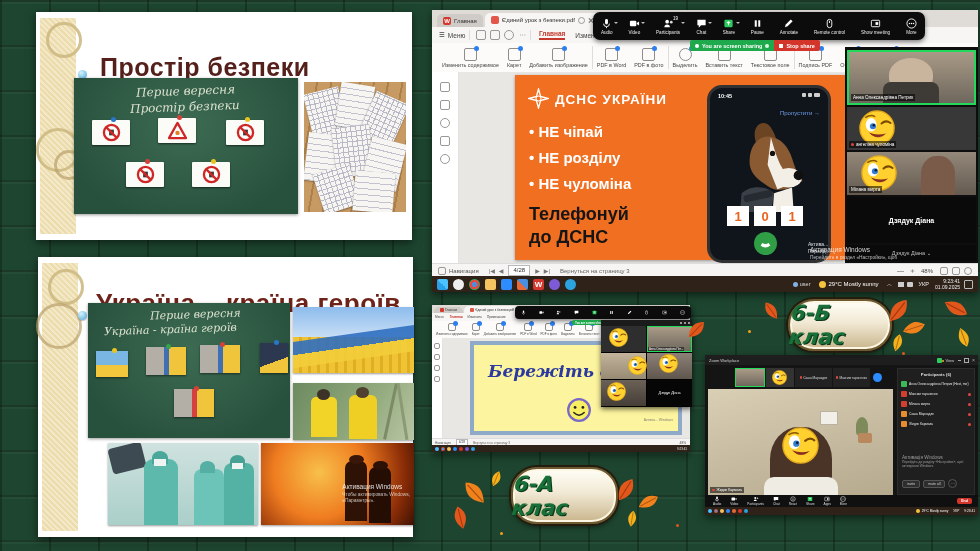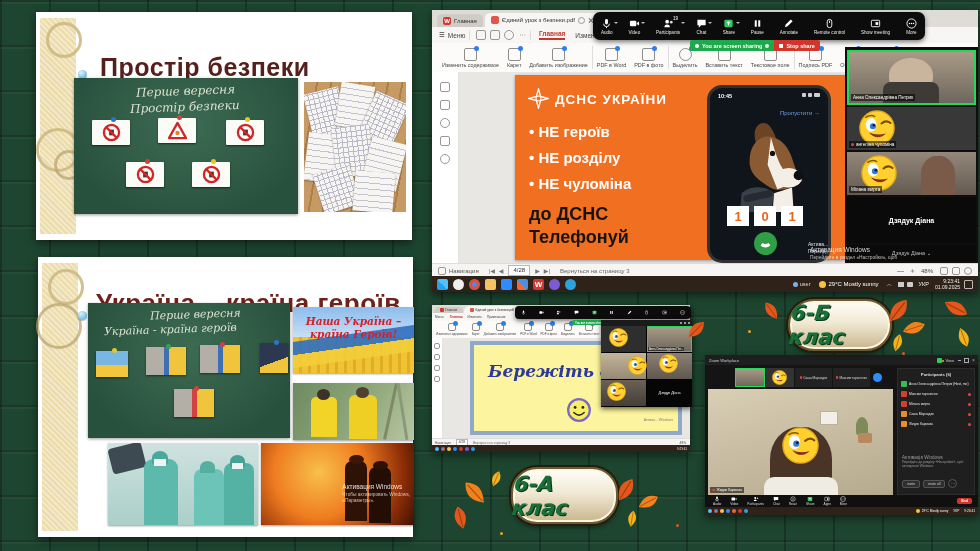--- a/index.html
+++ b/index.html
@@ -253,23 +253,20 @@
           <span class="pin" style="background:#2a74c9"></span>
         </div>
     <div class="hcard" style="left:86px;top:86px;width:40px;height:28px;background:linear-gradient(90deg,#b3aea6 45%,#d34141 45% 58%,#f1c53b 58%)">
           <span class="pin" style="background:#d3413b"></span>
         </div>
   </div>
   <div class="ph" style="left:255px;top:50px;width:121px;height:66px">
     <div class="abs" style="left:0;top:0;right:0;height:46%;background:linear-gradient(180deg,#8dbced,#c8def5)"></div>
     <div class="abs" style="left:0;bottom:0;right:0;height:54%;background:repeating-linear-gradient(90deg,#f0c335 0 6px,#e0ae22 6px 9px)"></div>
     <div class="abs" style="left:-10px;top:26px;width:150px;height:26px;background:linear-gradient(180deg,#2f6fc0 50%,#f3cd3a 50%);transform:rotate(-8deg);opacity:.9"></div>
-    <div class="flag-txt">
-      <span>Наша Україна –</span><br><span>країна Героїв!</span>
-    </div>
   </div>
   <div class="ph" style="left:255px;top:126px;width:121px;height:57px;background:linear-gradient(120deg,#6d8a60,#93ab7e 60%,#b9c6a4)">
     <div class="abs" style="left:18px;top:14px;width:26px;height:40px;background:#f2d428;border-radius:5px 5px 0 0"></div>
     <div class="abs" style="left:24px;top:6px;width:13px;height:11px;background:#3c3228;border-radius:50%"></div>
     <div class="abs" style="left:56px;top:12px;width:28px;height:44px;background:#f0cf25;border-radius:6px 6px 0 0"></div>
     <div class="abs" style="left:63px;top:4px;width:13px;height:11px;background:#50402f;border-radius:50%"></div>
     <div class="abs" style="left:96px;top:0;width:3px;height:57px;background:#7d8a66;transform:rotate(12deg)"></div>
     <div class="abs" style="left:108px;top:0;width:3px;height:57px;background:#8b9a74;transform:rotate(-9deg)"></div>
   </div>
   <div class="ph" style="left:70px;top:186px;width:150px;height:82px;background:linear-gradient(180deg,#cfe2df,#aacfc9)">
@@ -392,26 +389,26 @@
       <span class="sb-ic" style="border-radius:50%"></span>
       <span class="sb-ic"></span>
       <span class="sb-ic" style="border-radius:50%"></span>
     </div>
 
     <div class="abs" style="left:83px;top:3px;width:330px;height:185px;background:#f06f21;box-shadow:0 1px 3px rgba(0,0,0,.35)">
       <svg class="abs" style="left:13px;top:13px" width="21" height="21">
             <use href="#dsnslogo"></use>
           </svg>
       <div class="abs" style="left:40px;top:17px;font-size:13.5px;font-weight:bold;color:#fff;letter-spacing:1px">ДСНС УКРАЇНИ</div>
-      <div class="abs" style="left:14px;top:48px;font-size:15px;font-weight:bold;color:#fff">• <span>НЕ героїв</span></div>
+      <div class="abs" style="left:14px;top:48px;font-size:15px;font-weight:bold;color:#fff">• <span>НЕ чіпай</span></div>
       <div class="abs" style="left:14px;top:74px;font-size:15px;font-weight:bold;color:#fff">• <span>НЕ розділу</span></div>
       <div class="abs" style="left:14px;top:100px;font-size:15px;font-weight:bold;color:#fff">• <span>НЕ чуломіна</span></div>
       <div class="abs" style="left:14px;top:128px;font-size:18px;font-weight:800;color:#151515;line-height:23px">
-        <div>до ДСНС</div>
-            <div>Телефонуй</div>
+        <div>Телефонуй</div>
+            <div>до ДСНС</div>
       </div>
 
       <div class="abs" style="left:192px;top:10px;width:118px;height:172px;background:#10151c;border:3px solid #323232;border-radius:15px;overflow:hidden">
         <div class="abs" style="left:8px;top:5px;font-size:5.5px;color:#fff;font-weight:bold">10:45</div>
         <div class="abs" style="right:8px;top:5px;display:flex;gap:2px">
           <span style="width:4px;height:4px;background:#cfcfcf;border-radius:1px"></span>
               <span style="width:4px;height:4px;background:#cfcfcf;border-radius:1px"></span>
               <span style="width:6px;height:4px;background:#cfcfcf;border-radius:1px"></span>
         </div>
         <div class="abs" style="right:8px;top:22px;font-size:6px;color:#6f9bе8;color:#6f9be8">Пропустити →</div>

